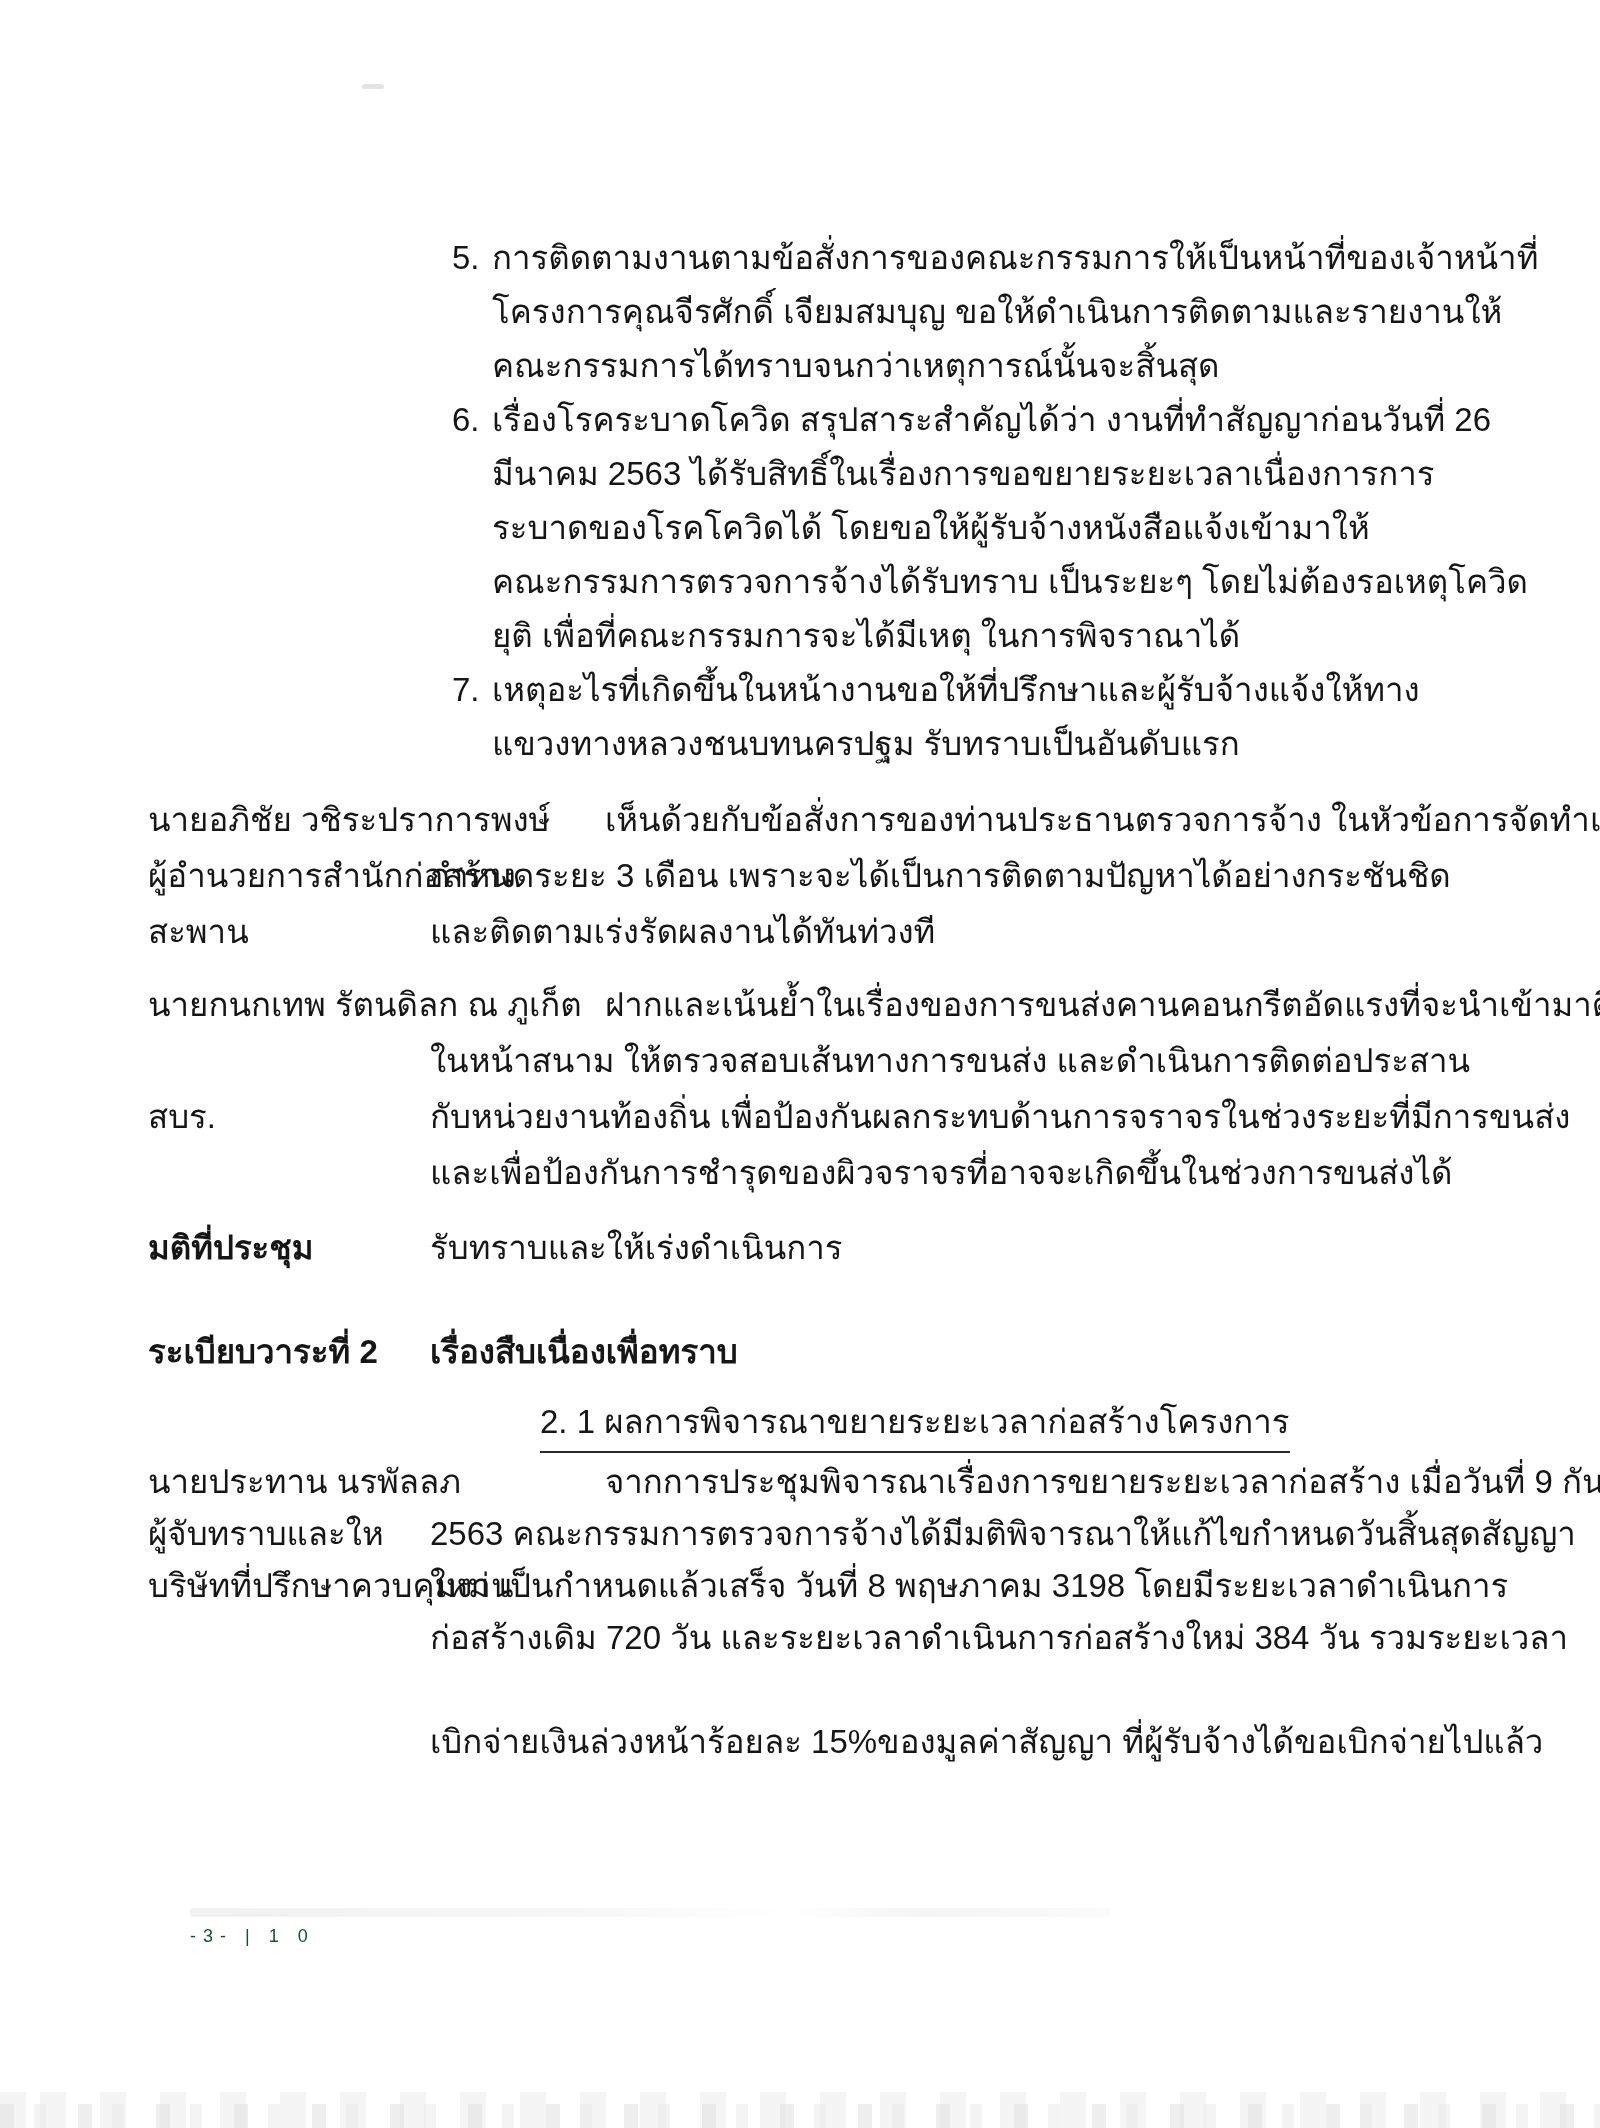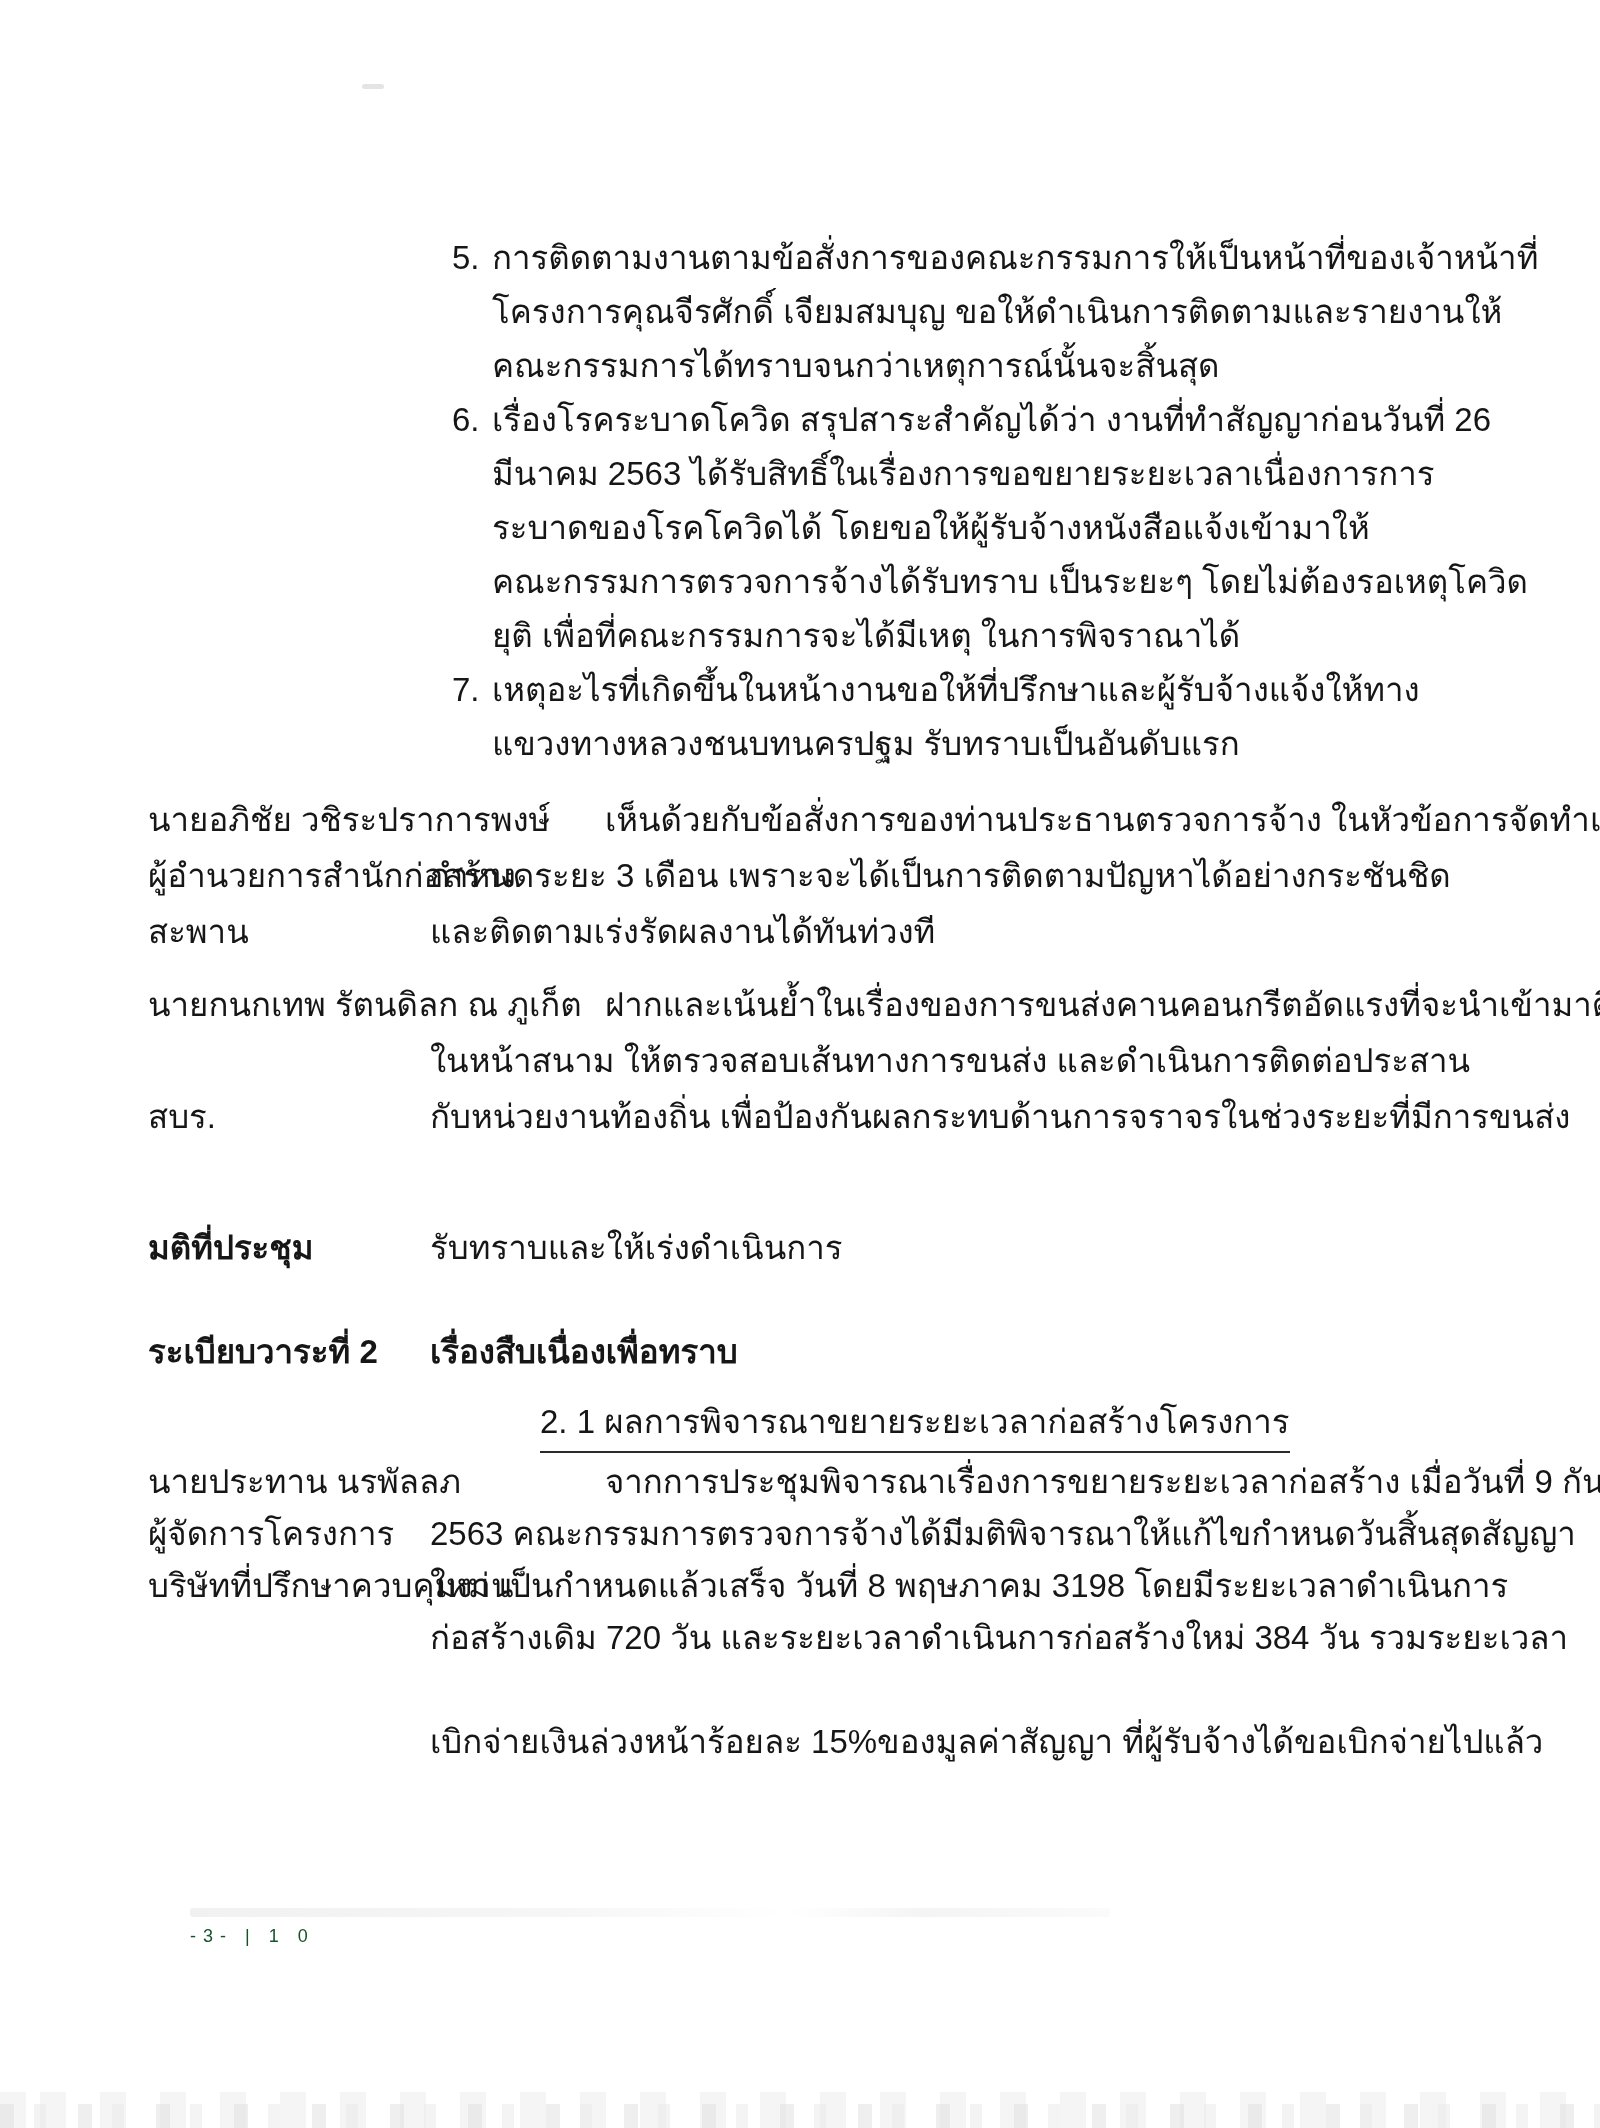--- a/index.html
+++ b/index.html
@@ -84,31 +84,32 @@
   <div class="line" style="left:605px;top:800px;">เห็นด้วยกับข้อสั่งการของท่านประธานตรวจการจ้าง ในหัวข้อการจัดทำแผนงาน</div>
   <div class="line" style="left:430px;top:856px;">กำหนดระยะ 3 เดือน เพราะจะได้เป็นการติดตามปัญหาได้อย่างกระชันชิด</div>
   <div class="line" style="left:430px;top:912px;">และติดตามเร่งรัดผลงานได้ทันท่วงที</div>
 
   <div class="line" style="left:148px;top:985px;">นายกนกเทพ รัตนดิลก ณ ภูเก็ต</div>
   <div class="line" style="left:148px;top:1097px;text-align:center;">สบร.</div>
 
   <div class="line" style="left:605px;top:985px;">ฝากและเน้นย้ำในเรื่องของการขนส่งคานคอนกรีตอัดแรงที่จะนำเข้ามาติดตั้ง</div>
   <div class="line" style="left:430px;top:1041px;">ในหน้าสนาม ให้ตรวจสอบเส้นทางการขนส่ง และดำเนินการติดต่อประสาน</div>
   <div class="line" style="left:430px;top:1097px;">กับหน่วยงานท้องถิ่น เพื่อป้องกันผลกระทบด้านการจราจรในช่วงระยะที่มีการขนส่ง</div>
+  <div class="line" style="left:430px;top:1153px;">และเพื่อป้องกันการชำรุดของผิวจราจรที่อาจจะเกิดขึ้นในช่วงการขนส่งได้</div>
 
   <div class="line bold" style="left:148px;top:1228px;">มติที่ประชุม</div>
   <div class="line" style="left:430px;top:1228px;">รับทราบและให้เร่งดำเนินการ</div>
 
   <div class="line bold" style="left:148px;top:1332px;">ระเบียบวาระที่ 2</div>
   <div class="line bold" style="left:430px;top:1332px;">เรื่องสืบเนื่องเพื่อทราบ</div>
 
   <div class="line underline" style="left:540px;top:1402px;">2. 1 ผลการพิจารณาขยายระยะเวลาก่อสร้างโครงการ</div>
 
   <div class="line" style="left:148px;top:1462px;">นายประทาน นรพัลลภ</div>
-  <div class="line" style="left:148px;top:1514px;">ผู้จัดการโครงการ</div>
+  <div class="line" style="left:148px;top:1514px;">ผู้จับทราบและให</div>
   <div class="line" style="left:148px;top:1566px;">บริษัทที่ปรึกษาควบคุมงาน</div>
 
   <div class="line" style="left:605px;top:1462px;">จากการประชุมพิจารณาเรื่องการขยายระยะเวลาก่อสร้าง เมื่อวันที่ 9 กันยายน</div>
   <div class="line" style="left:430px;top:1514px;">2563 คณะกรรมการตรวจการจ้างได้มีมติพิจารณาให้แก้ไขกำหนดวันสิ้นสุดสัญญา</div>
   <div class="line" style="left:430px;top:1566px;">ใหม่ เป็นกำหนดแล้วเสร็จ วันที่ 8 พฤษภาคม 3198 โดยมีระยะเวลาดำเนินการ</div>
   <div class="line" style="left:430px;top:1618px;">ก่อสร้างเดิม 720 วัน และระยะเวลาดำเนินการก่อสร้างใหม่ 384 วัน รวมระยะเวลา</div>
   <div class="line" style="left:430px;top:1722px;">เบิกจ่ายเงินล่วงหน้าร้อยละ 15%ของมูลค่าสัญญา ที่ผู้รับจ้างได้ขอเบิกจ่ายไปแล้ว</div>
 
   <div class="smudge" style="left:190px;top:1908px;width:920px;height:9px;"></div>
 

